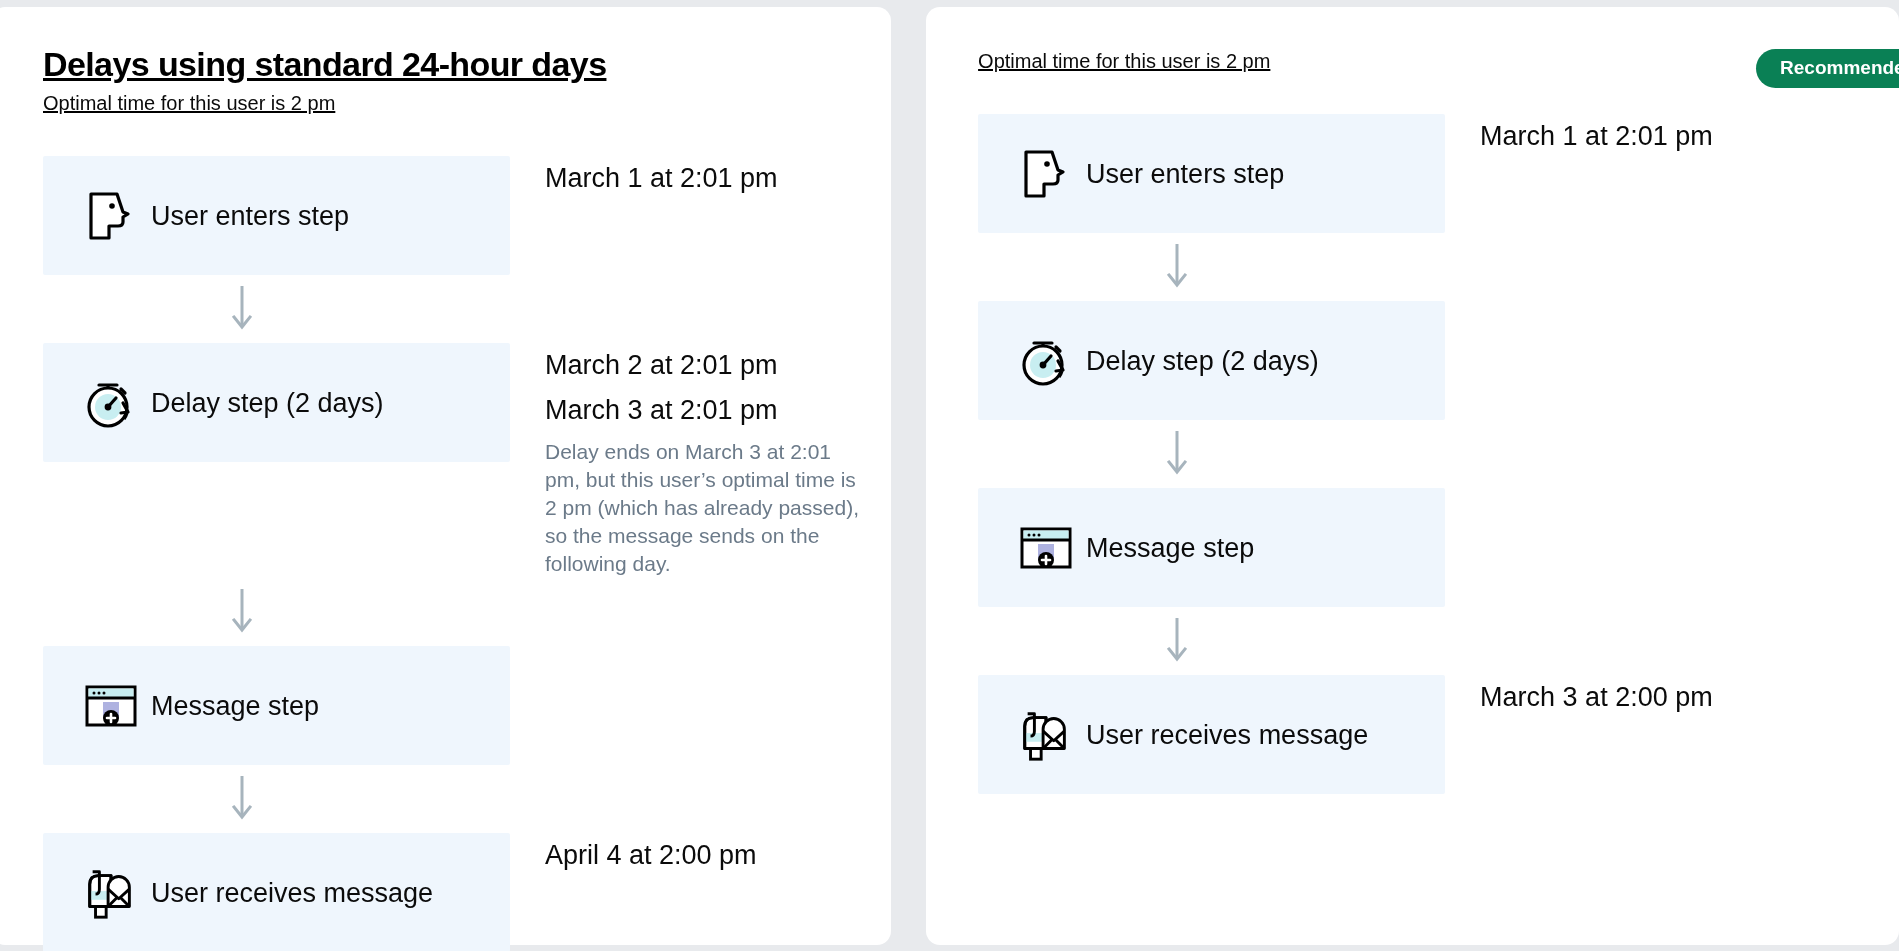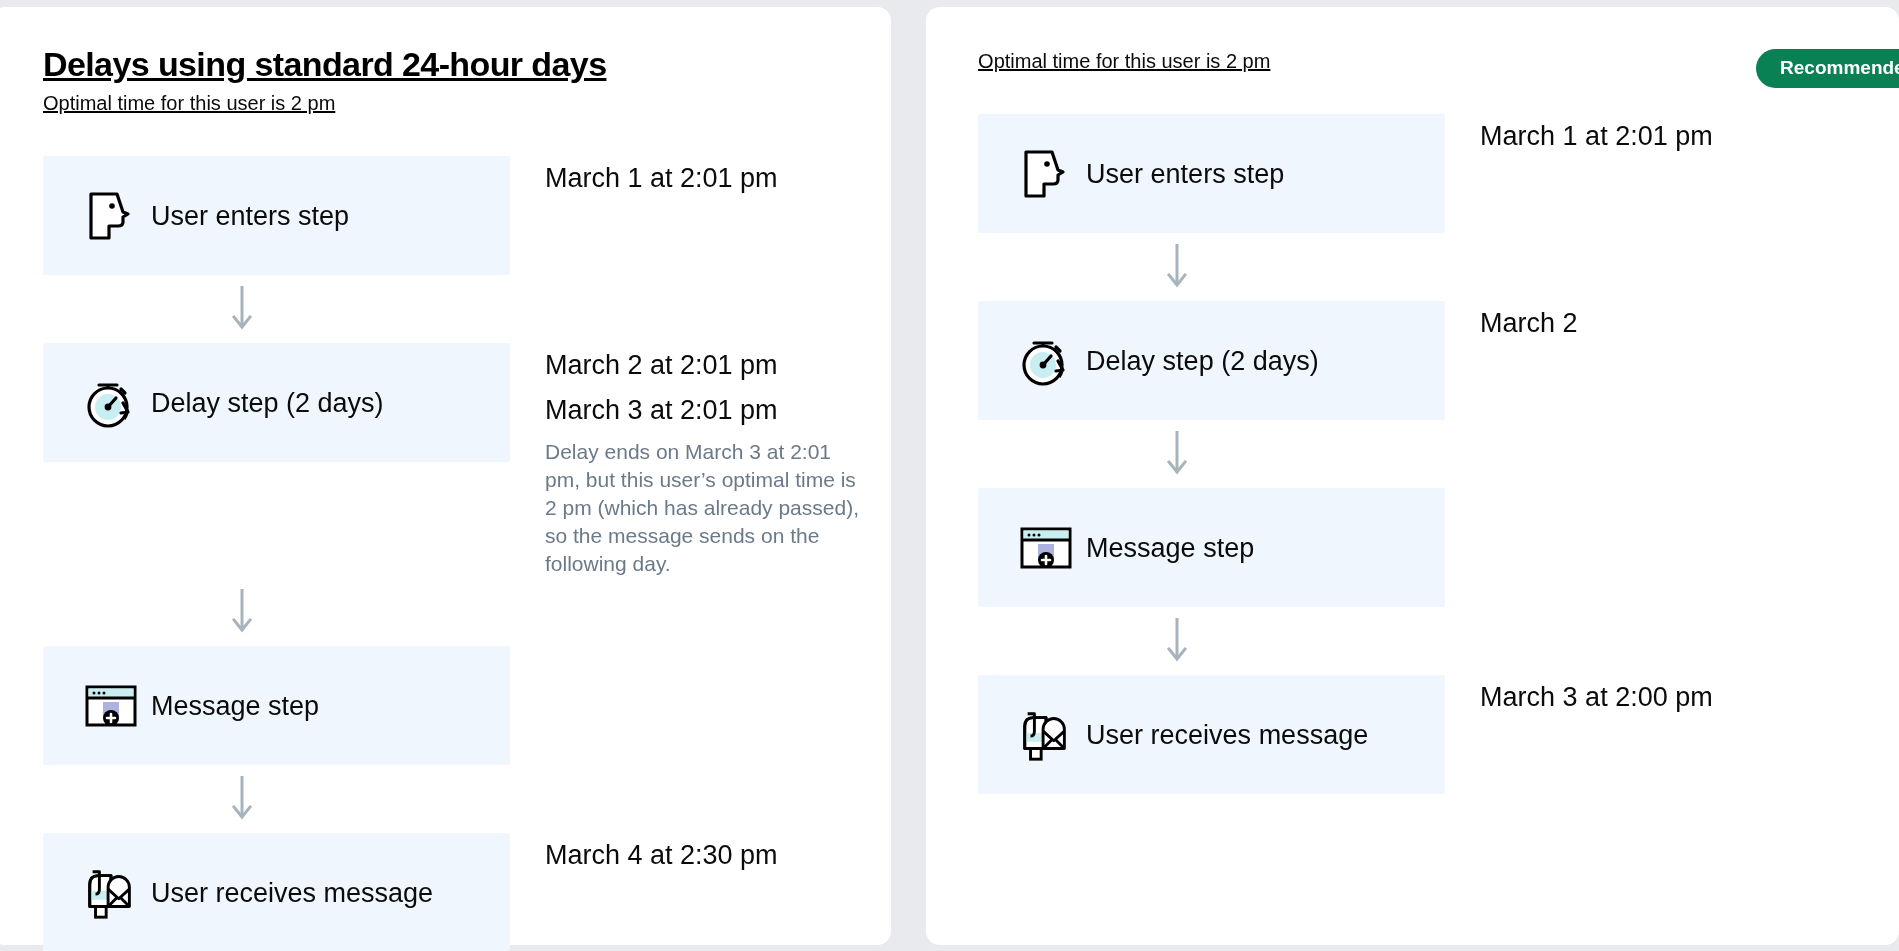--- a/index.html
+++ b/index.html
@@ -265,21 +265,21 @@
                 <rect x="14" y="40" width="11" height="11" fill="#ffffff" stroke="#000000" stroke-width="3"></rect>
                 <path d="M27 20 A11 11 0 0 1 49 20 V40 H27 Z" fill="#ffffff" stroke="#000000" stroke-width="3" stroke-linejoin="round"></path>
                 <path d="M27 22 L38 32 L49 22" fill="none" stroke="#000000" stroke-width="3" stroke-linejoin="round"></path>
                 <path d="M27 40 L36 31 M49 40 L40 31" stroke="#000000" stroke-width="3"></path>
               </svg>
             </span>
             <span class="step-label">User receives message</span>
           </div>
         </div>
         <div class="dates dates-left">
-          <div class="date-line">March 4 at 2:30 pm</div>
+          <div class="date-line">April 4 at 2:00 pm</div>
         </div>
       </div>
 
     </div>
   </div>
 
   <div class="card card-right">
     <div class="card-header">
       <div>
         <div class="subtitle">Optimal time for this user is 2 pm</div>
@@ -329,21 +329,20 @@
                 <line x1="25" y1="32" x2="33" y2="23" stroke="#000000" stroke-width="3.2" stroke-linecap="round"></line>
                 <circle cx="25" cy="32" r="3.4" fill="#000000"></circle>
                 <path d="M44 38 A19 19 0 0 1 41 44" fill="none" stroke="#000000" stroke-width="3.2"></path>
                 <path d="M40 28 L45 37 L38 38" fill="none" stroke="#000000" stroke-width="3.2" stroke-linejoin="round" stroke-linecap="round"></path>
               </svg>
             </span>
             <span class="step-label">Delay step (2 days)</span>
           </div>
         </div>
         <div class="dates dates-right">
-          <div class="date-line">March 2</div>
         </div>
       </div>
 
       <div class="flow-row">
         <div class="arrow-wrap">
           <svg width="26" height="50" viewBox="0 0 26 50">
             <line x1="13" y1="2" x2="13" y2="41" stroke="#a7b4bd" stroke-width="3"></line>
             <polyline points="5,33 13,43 21,33" fill="none" stroke="#a7b4bd" stroke-width="3" stroke-linecap="square"></polyline>
           </svg>
         </div>

